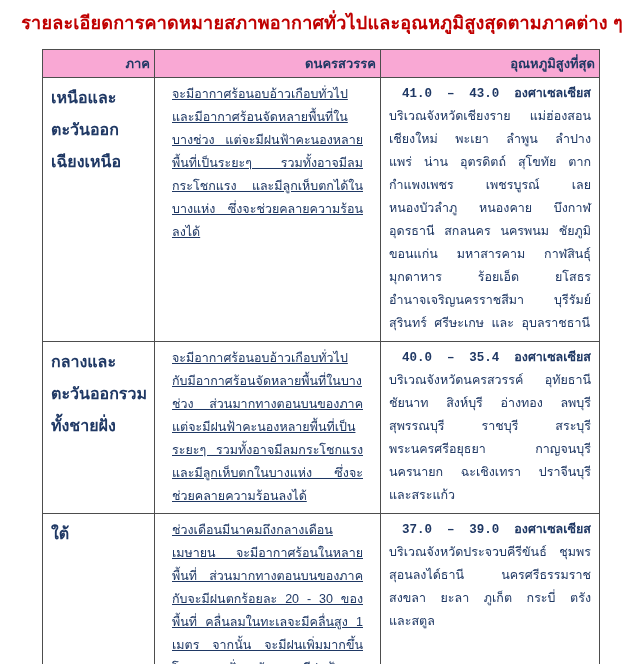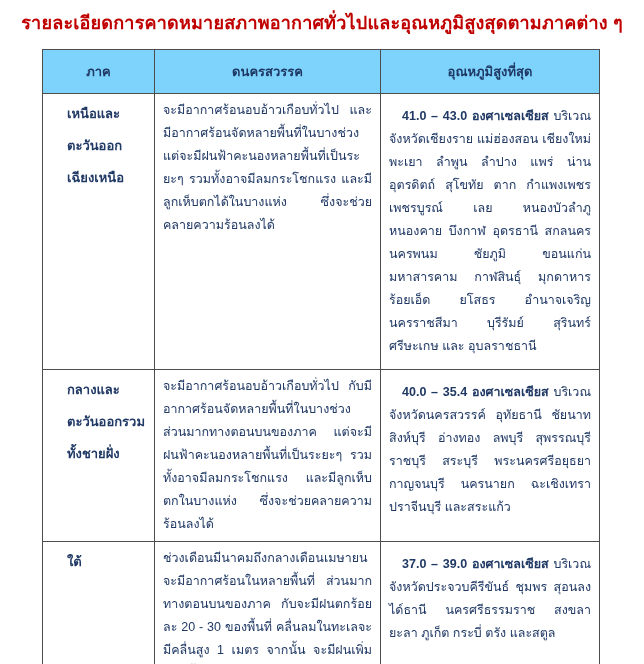--- a/index.html
+++ b/index.html
@@ -26,48 +26,50 @@
     margin: 12px 0 0 42px;
     width: 557px;
   }
   table.forecast th, table.forecast td {
     border: 1px solid #4d4d4d;
     color: #1F3864;
     vertical-align: top;
     box-sizing: border-box;
   }
   table.forecast th {
-    background: #7dd3fc;
+    background: #f9a8d4;
     font-weight: bold;
     font-size: 13px;
     height: 26px;
-    padding: 11px 4px;
-    text-align: center;
+    padding: 3px 4px;
+    text-align: right;
     vertical-align: middle;
   }
   col.c-region { width: 112px; }
   col.c-weather { width: 226px; }
   col.c-temp { width: 219px; }
   td { font-size: 12.5px; }
   td.region {
     font-weight: bold;
-    font-size: 13px;
+    font-size: 16px;
     line-height: 32px;
-    padding: 4px 6px 4px 24px;
+    padding: 4px 6px 4px 8px;
     text-align: left;
   }
   td.weather {
     line-height: 23px;
-    padding: 5px 8px;
+    padding: 5px 17px;
     text-align: justify;
+    text-decoration: underline;
   }
   td.temp {
     line-height: 23px;
-    padding: 11px 8px;
+    padding: 5px 8px;
     text-align: justify;
+    font-family: Liberation Mono, monospace;
   }
   td.temp .para { display: block; }
   td.temp .indent { text-indent: 13px; }
   .bold { font-weight: bold; }
   tr.r1 { height: 201px; }
   tr.r2 { height: 143px; }
   tr.r3 { height: 205px; }
 </style>
 </head>
 <body>

